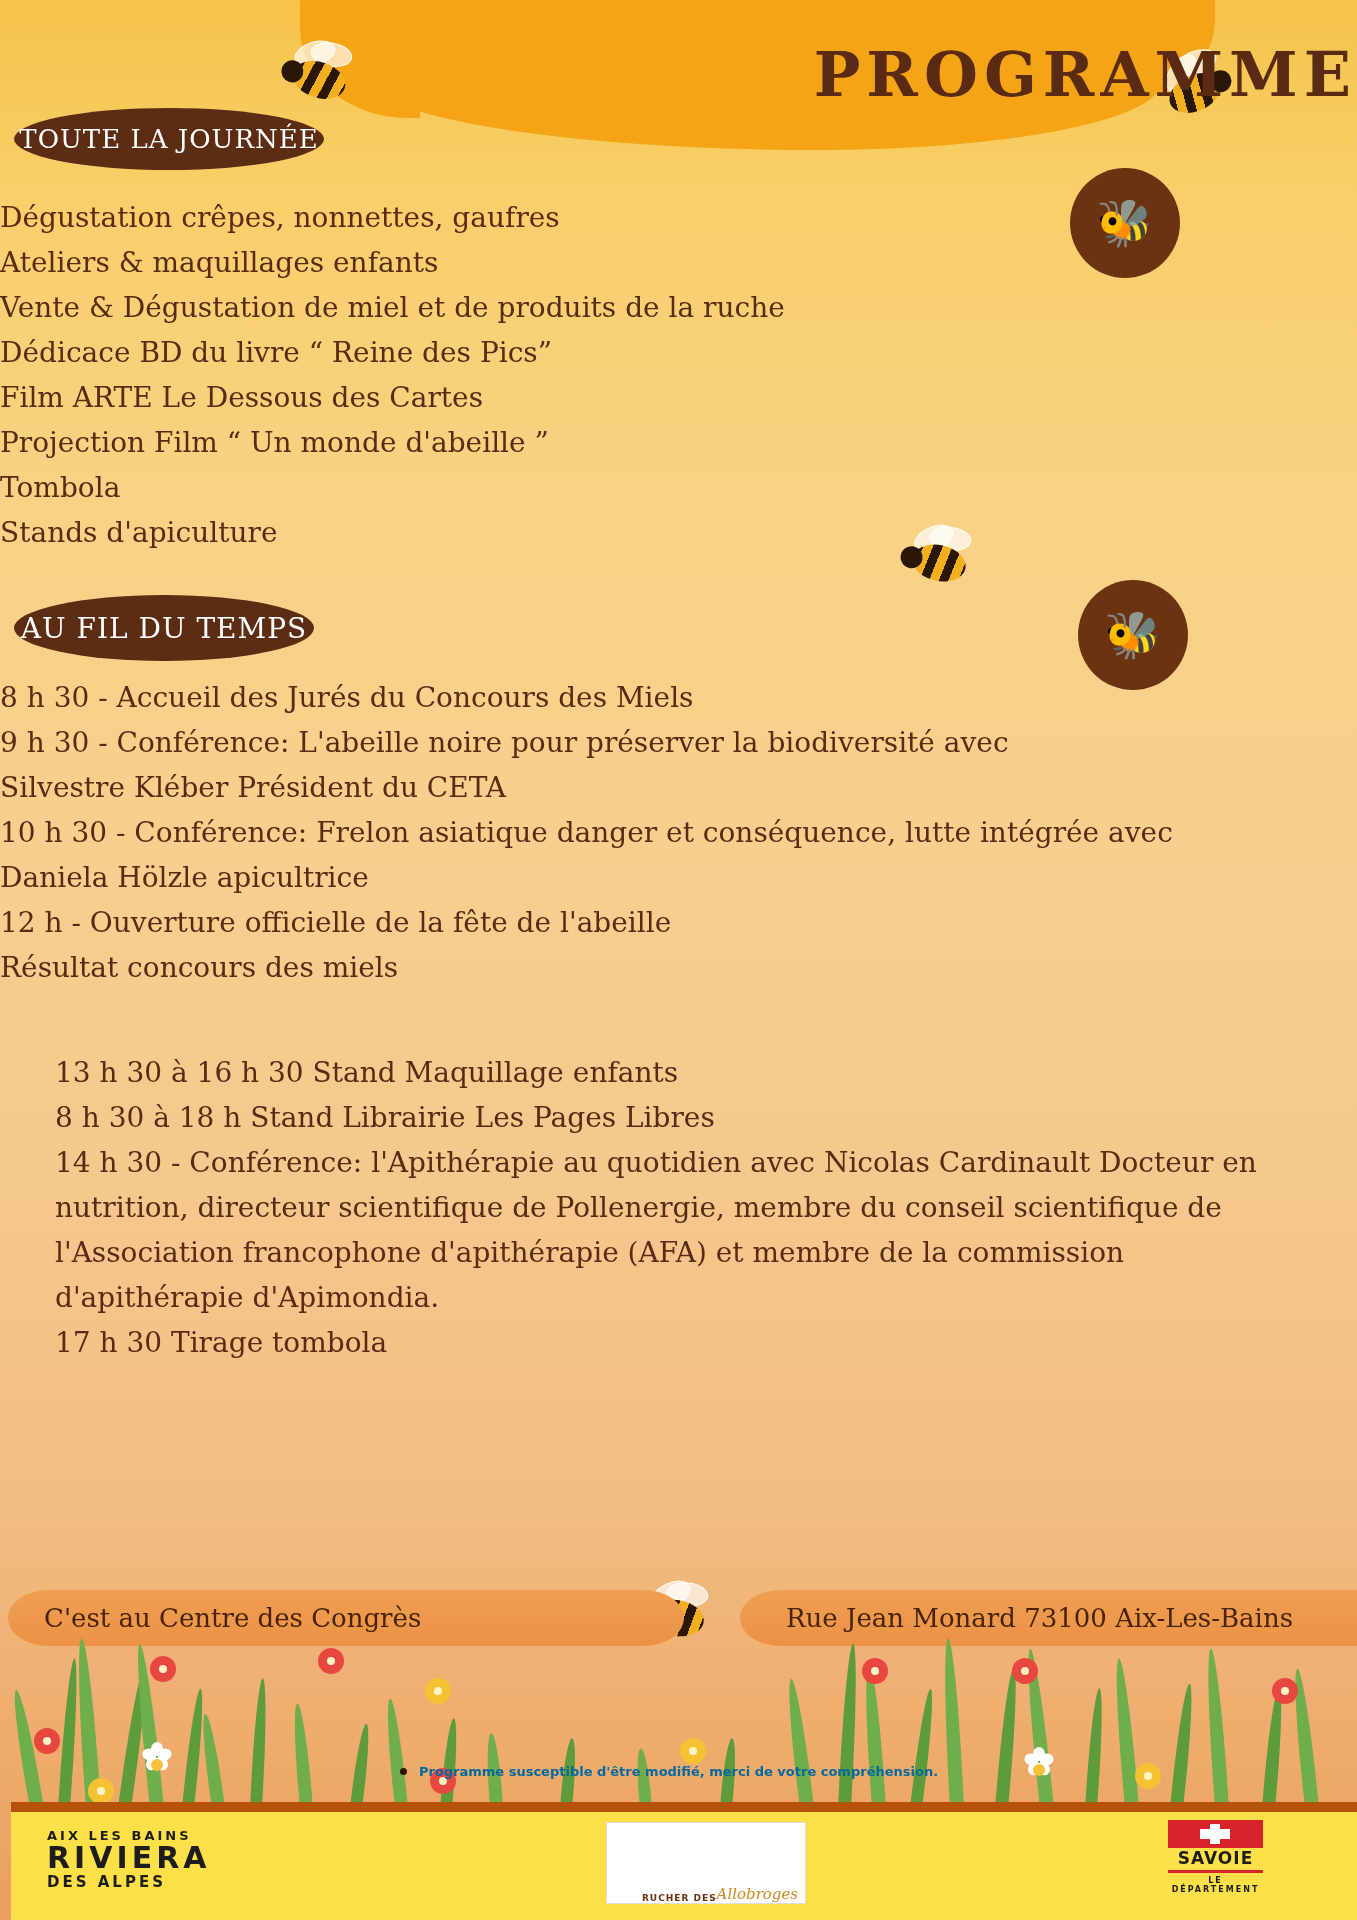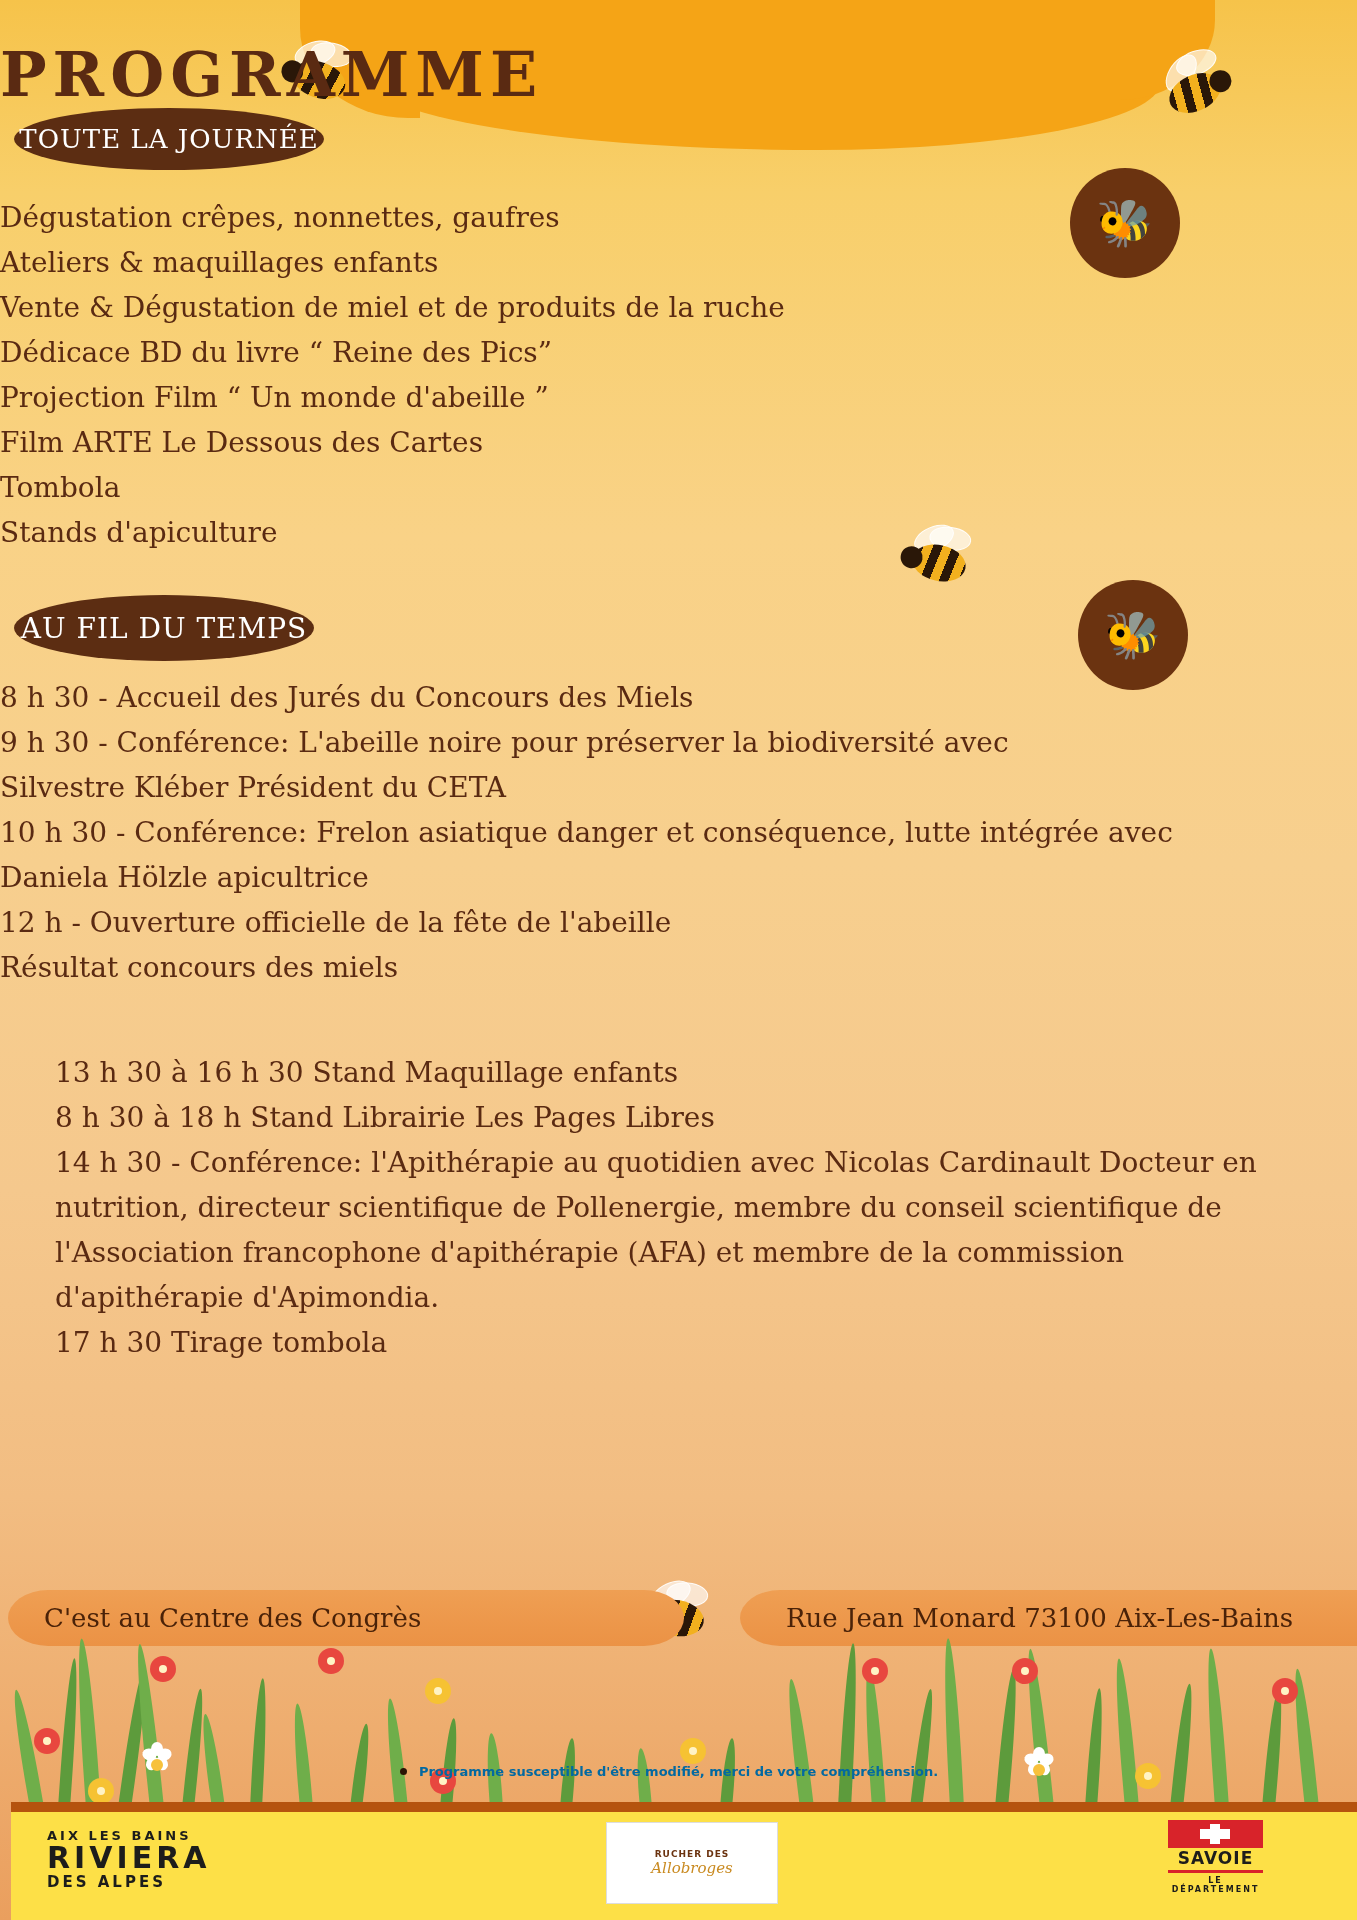--- a/index.html
+++ b/index.html
@@ -20,21 +20,21 @@
   .brush:before{
     content:"";position:absolute;left:-60px;top:0;width:120px;height:118px;
     background:#f5a416;border-bottom-left-radius:90% 90px;
   }
   .brush:after{
     content:"";position:absolute;right:-55px;top:0;width:120px;height:100px;
     background:#f5a416;border-bottom-right-radius:80% 80px;
   }
 
   .title{
-    position:absolute;left:0;right:0;top:38px;text-align:left;
+    position:absolute;left:0;right:0;top:38px;text-align:right;
     font-family:"DejaVu Serif", serif;
     font-size:62px;letter-spacing:6px;font-weight:700;color:#5a2a12;
     z-index:5;
   }
 
   
   .pill{
     position:absolute;background:#5c2d12;color:#fff;border-radius:50%/50%;
     display:flex;align-items:center;justify-content:center;
     font-family:"DejaVu Serif", serif;letter-spacing:1px;
@@ -99,21 +99,21 @@
   .logo-aix{
     position:absolute;left:36px;top:16px;color:#1d1d1b;
     font-family:"DejaVu Sans", sans-serif;
   }
   .logo-aix .l1{font-size:13px;letter-spacing:3px;font-weight:700;}
   .logo-aix .l2{font-size:30px;letter-spacing:4px;font-weight:700;line-height:30px;}
   .logo-aix .l3{font-size:15px;letter-spacing:3px;font-weight:700;}
 
   .logo-rucher{
     position:absolute;left:595px;top:10px;width:170px;height:80px;border:1px solid #ddd;background:#fff;
-    display:flex;flex-direction:column;align-items:center;justify-content:center;
+    display:flex;flex-direction:row;align-items:flex-end;justify-content:center;padding-left:28px;
   }
   .logo-rucher .r1{font-size:9px;color:#6b3310;letter-spacing:1px;font-weight:700;}
   .logo-rucher .r3{font-size:15px;color:#c98a20;font-style:italic;font-family:"DejaVu Serif",serif;}
 
   .logo-savoie{
     position:absolute;right:105px;top:8px;width:95px;text-align:center;
   }
   .logo-savoie .cross{
     height:26px;background:#d8232a;position:relative;border:1px solid #d8232a;
   }
@@ -176,22 +176,22 @@
 
 <div class="medallion" id="med1">
   <span class="beeglyph">🐝</span>
 </div>
 
 <div class="block" id="block-allday">
   <div>Dégustation crêpes, nonnettes, gaufres</div>
   <div>Ateliers  &amp;  maquillages enfants</div>
   <div>Vente &amp; Dégustation de miel et de produits de la ruche</div>
   <div>Dédicace BD du livre “ Reine des Pics”</div>
+  <div>Film ARTE  Le Dessous des Cartes</div>
   <div>Projection Film “ Un monde d'abeille ”</div>
-  <div>Film ARTE  Le Dessous des Cartes</div>
   <div>Tombola</div>
   <div>Stands d'apiculture</div>
 </div>
 
 <div class="pill" id="pill-time">
   <span>AU FIL DU TEMPS</span>
 </div>
 
 <div class="medallion" id="med2">
   <span class="beeglyph">🐝</span>

